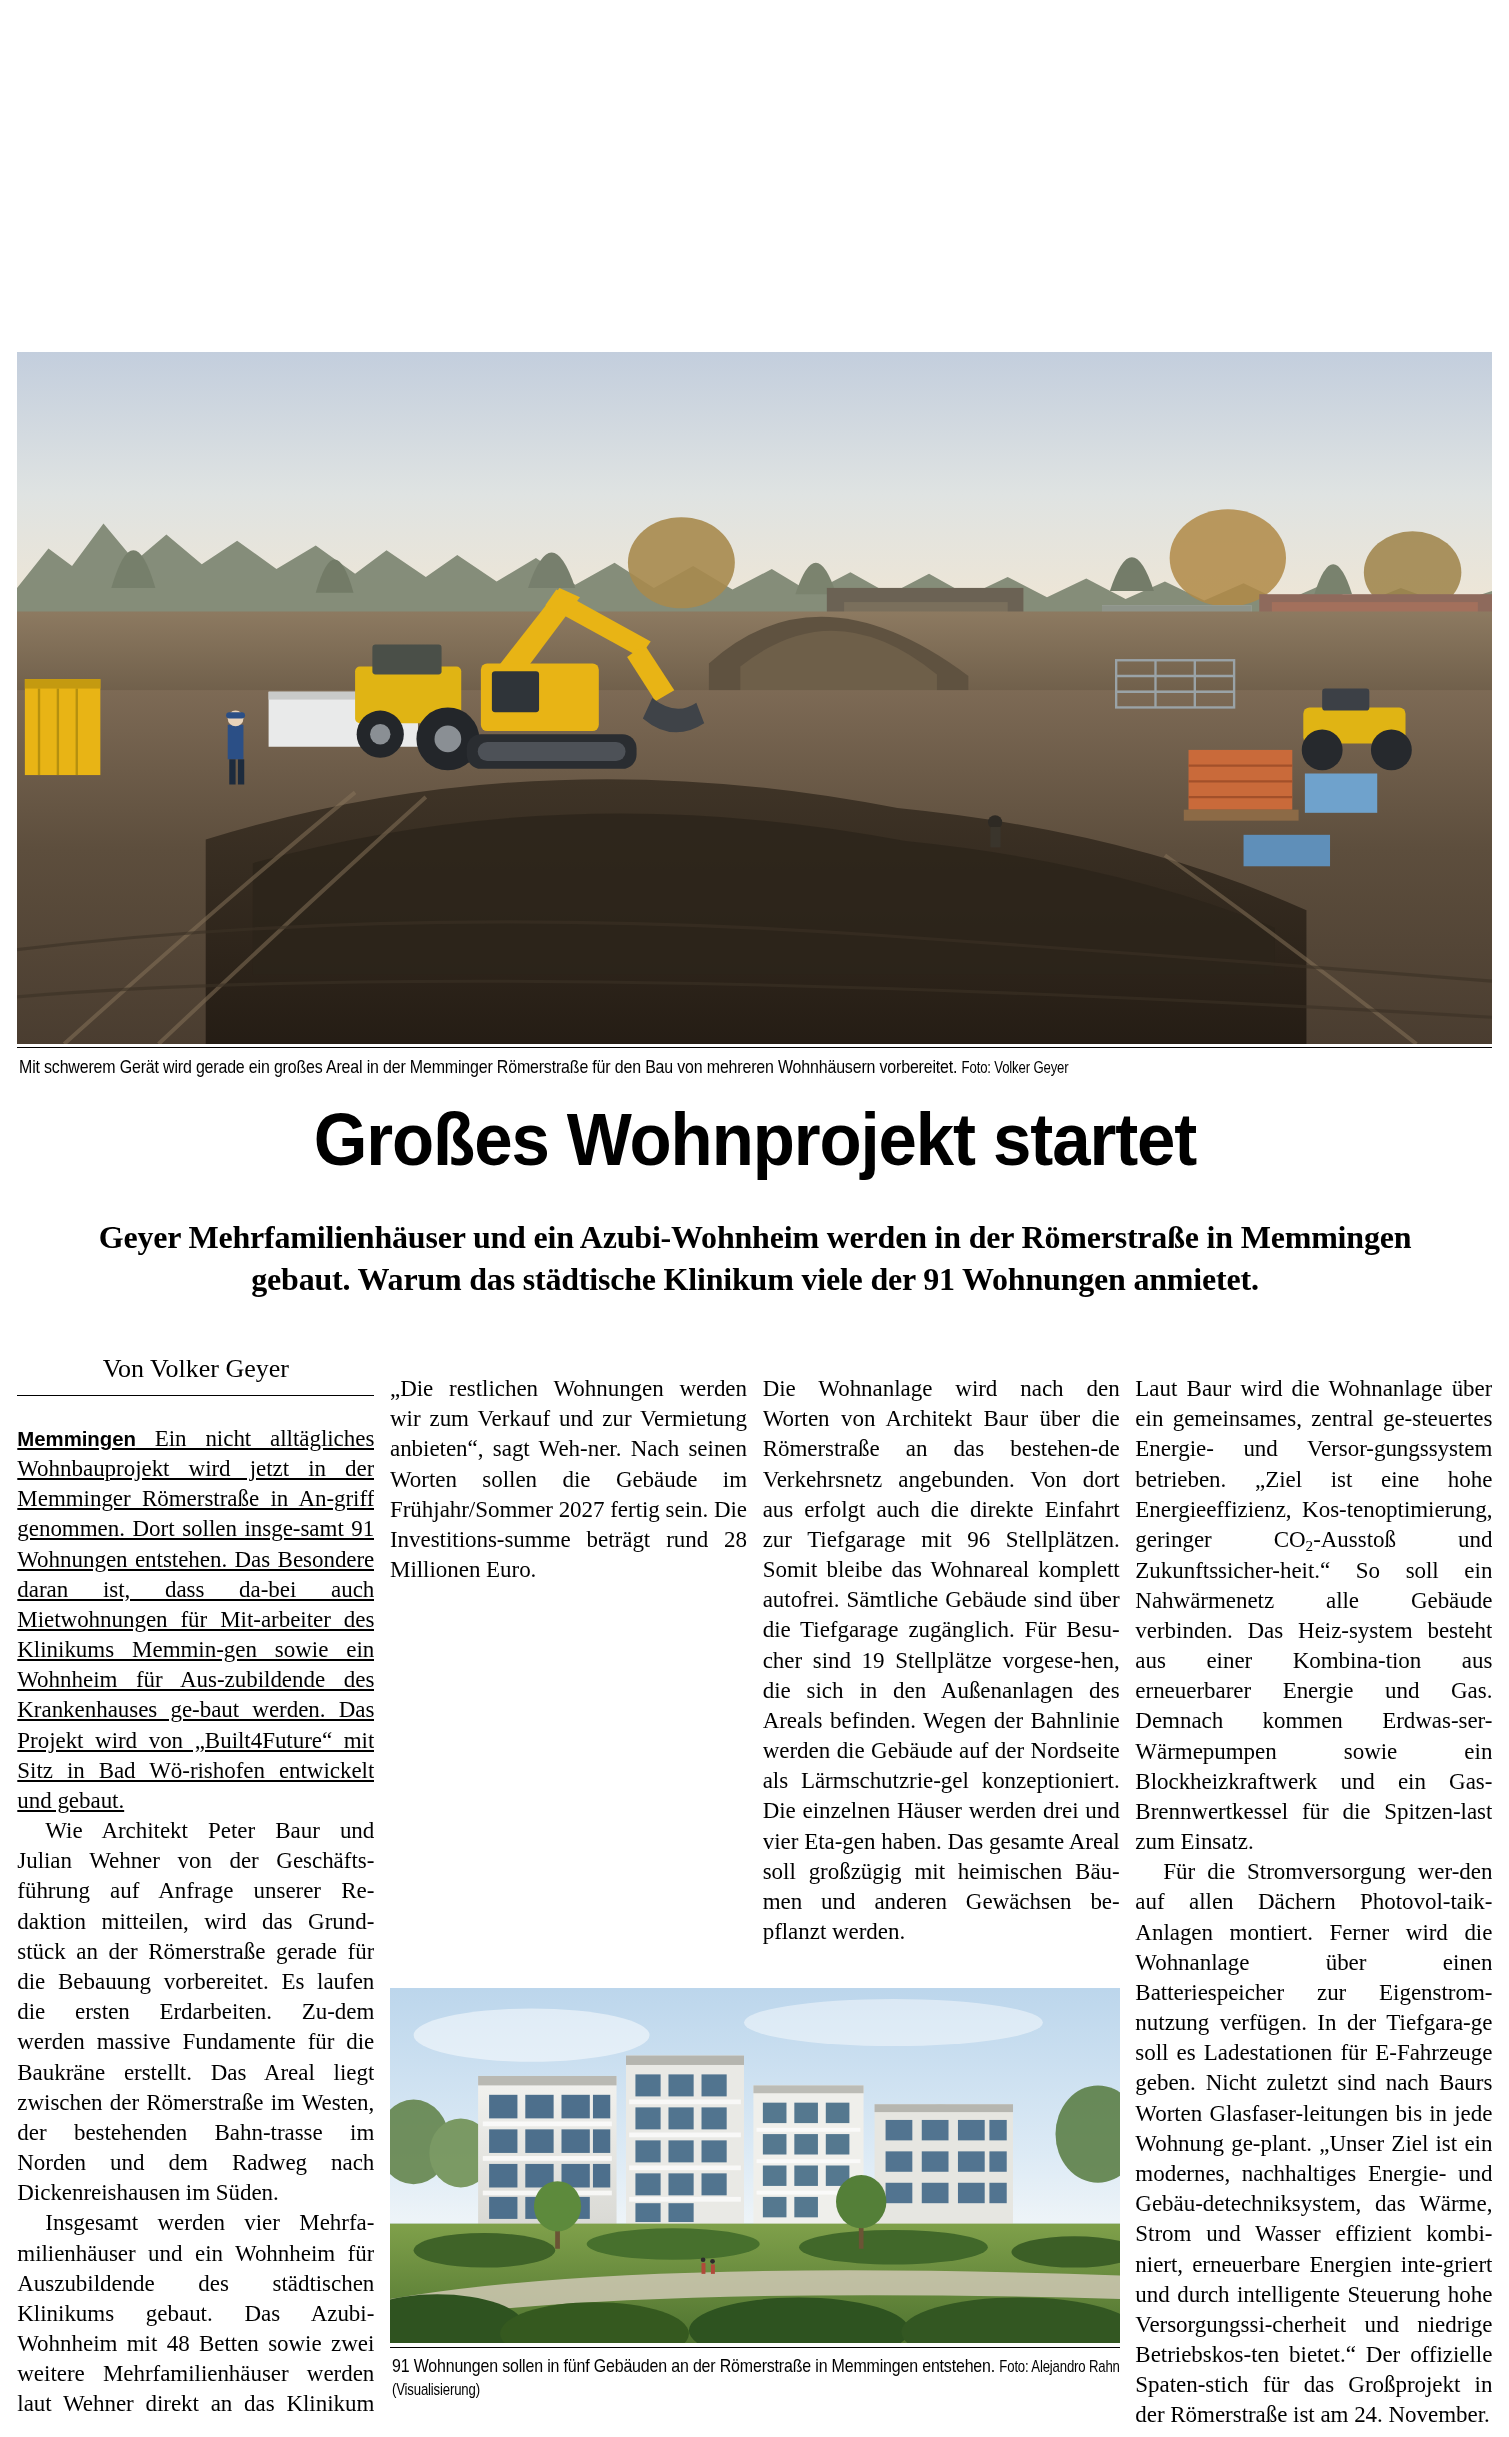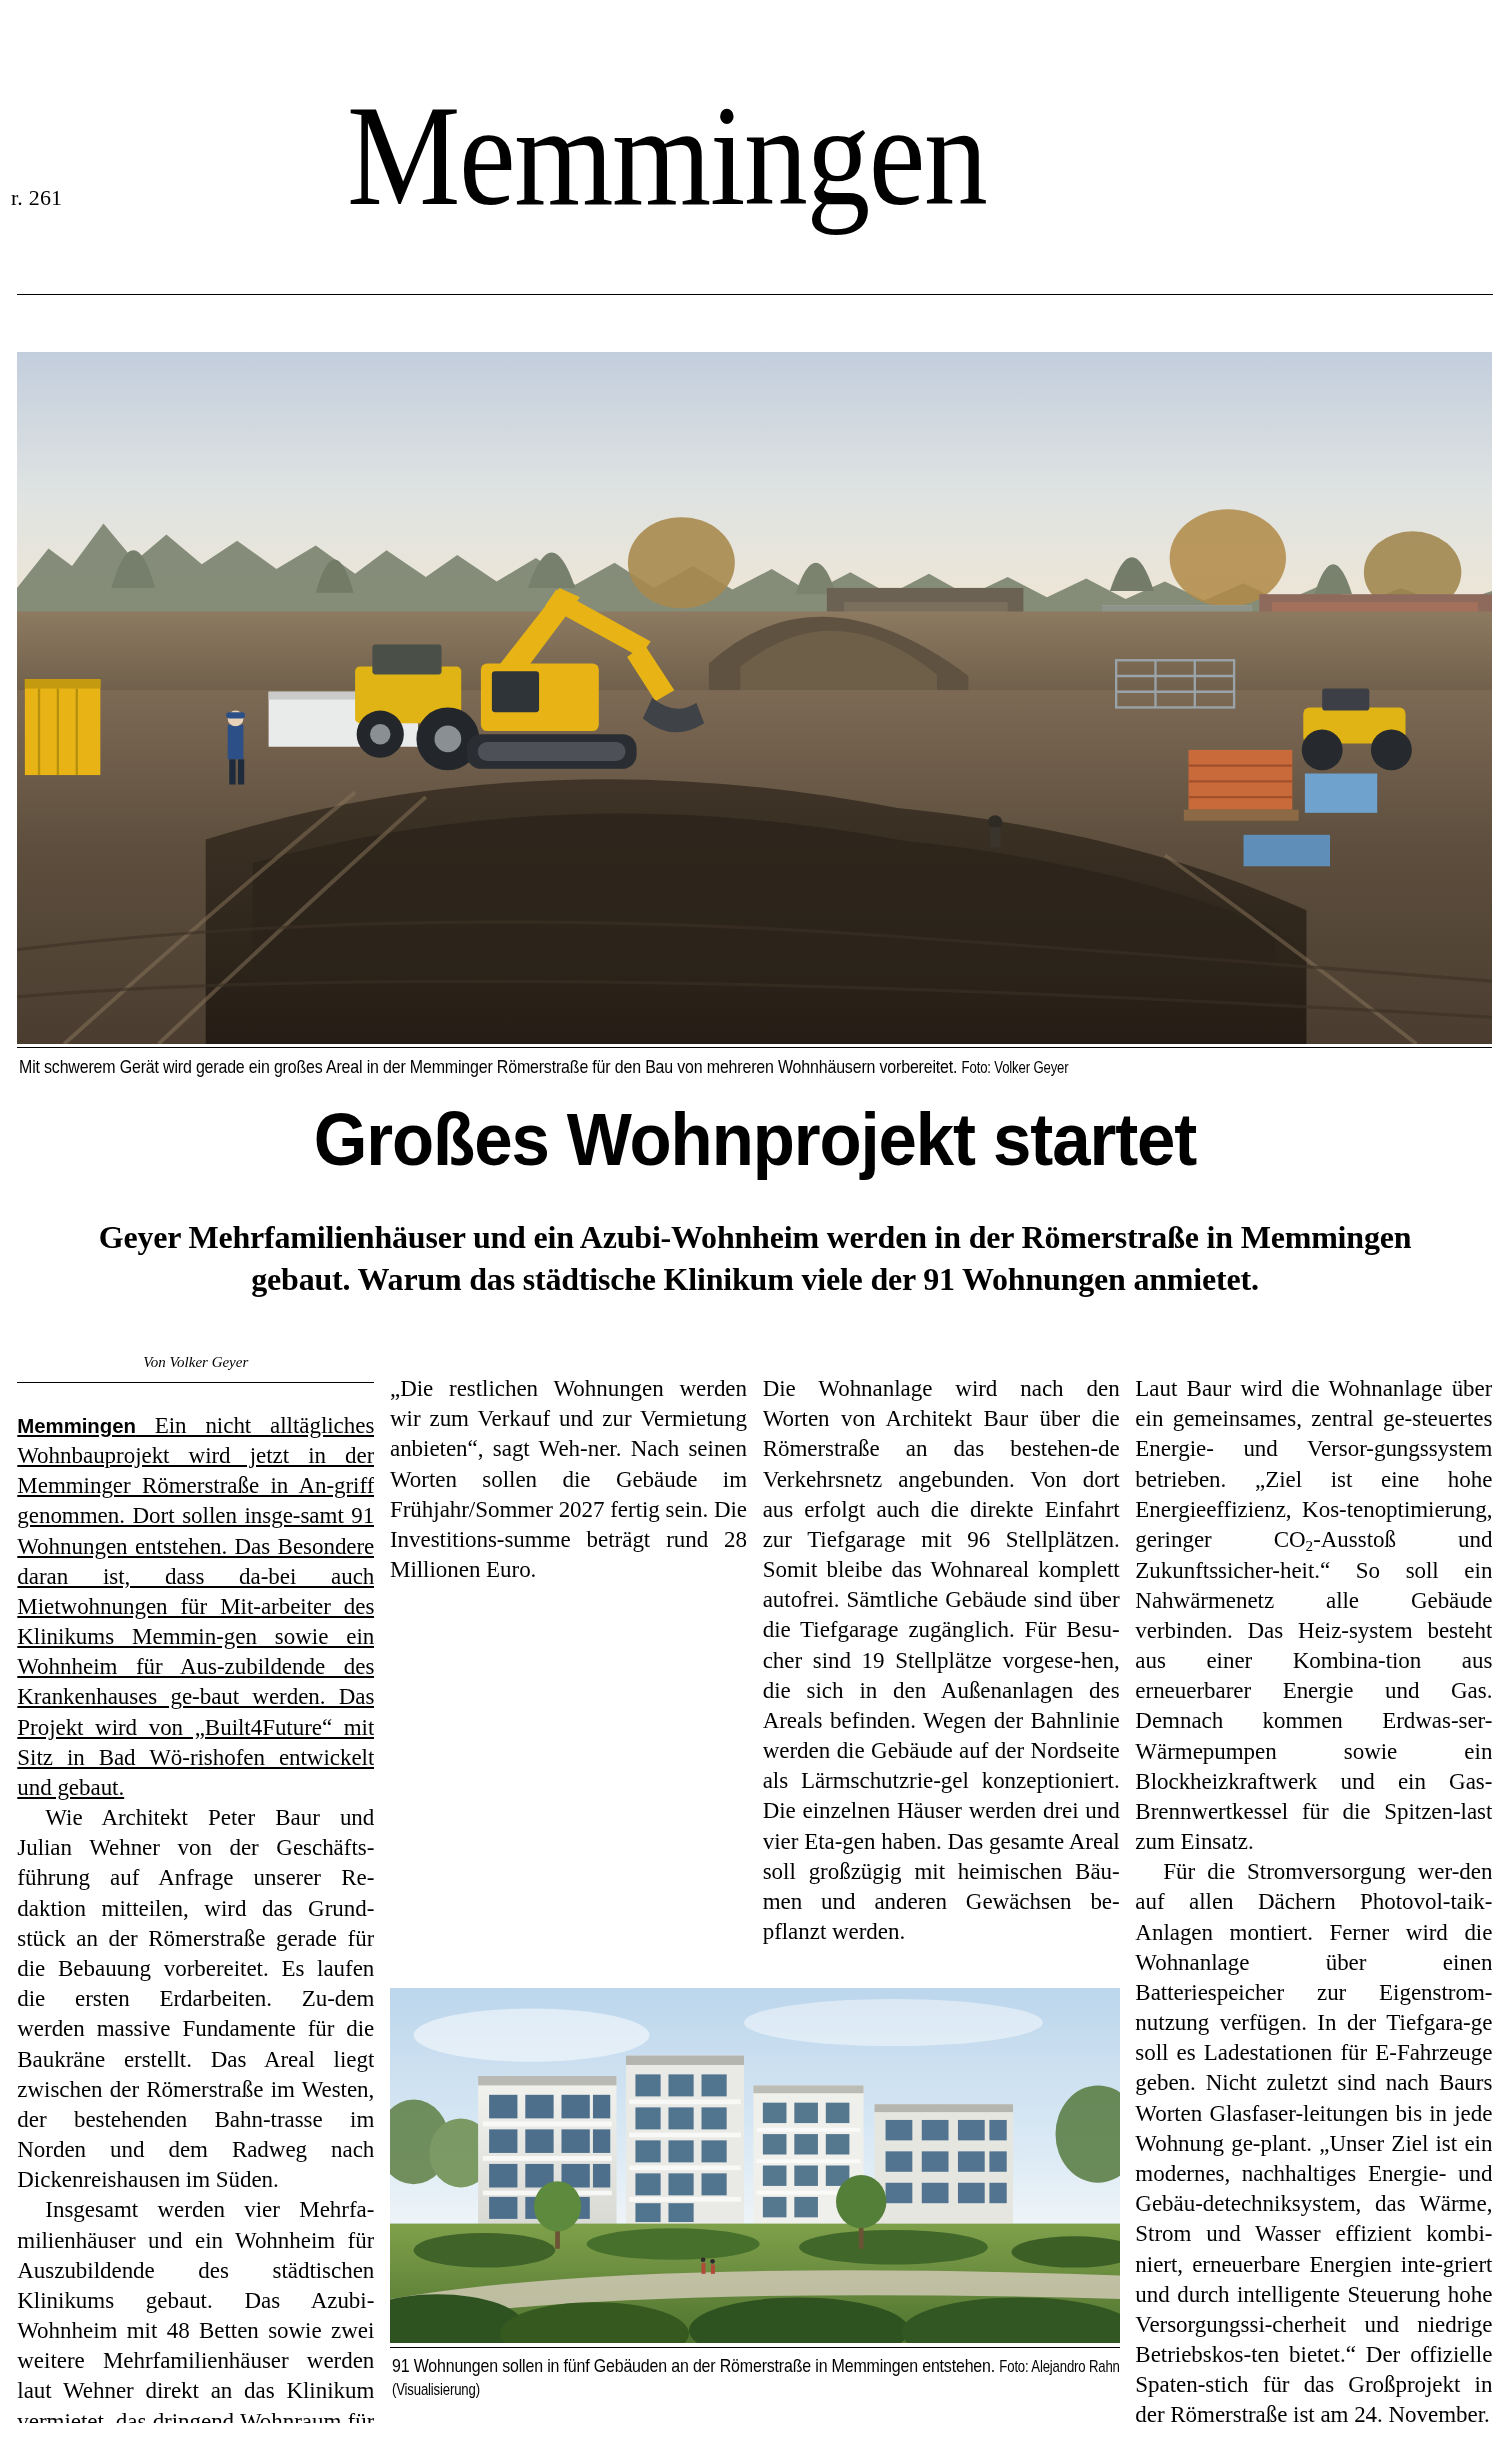--- a/index.html
+++ b/index.html
@@ -102,22 +102,21 @@
     left: 17.3px; top: 1346px;
     width: 1475px; height: 1077px;
     display: grid;
     grid-template-columns: repeat(4, 357px);
     column-gap: 15.7px;
   }
   .col { position: relative; overflow: hidden; }
 
   .byline {
     font-family: "Liberation Serif", serif;
-    font-style: italic;
-    font-size: 15px;
+    font-size: 26px;
     text-align: center;
     padding-top: 7.9px;
     padding-bottom: 11px;
   }
   .byline-rule { border-top: 1.6px solid #000; margin-bottom: 15.7px; }
 
   .body {
     font-family: "Liberation Serif", serif;
     font-size: 23px;
     line-height: 1.312;
@@ -149,25 +148,20 @@
   .photo2-caption {
     left: 392px; top: 2354px; width: 873px;
     white-space: normal;
   }
 </style>
 </head>
 <body>
 
 <div class="page">
 
-  <div class="masthead">
-    <div class="issue-no">r. 261</div>
-    <div class="masthead-title">Memmingen</div>
-    <div class="rule-top"></div>
-  </div>
 
   <div class="hero">
     <svg class="hero-svg" viewBox="0 0 1876 880" preserveAspectRatio="none">
       <defs>
         <linearGradient id="sky" x1="0" y1="0" x2="0" y2="1">
           <stop offset="0%" stop-color="#c3cedd"></stop>
           <stop offset="55%" stop-color="#dfe3e2"></stop>
           <stop offset="100%" stop-color="#efe6d5"></stop>
         </linearGradient>
         <linearGradient id="dirt" x1="0" y1="0" x2="0" y2="1">

